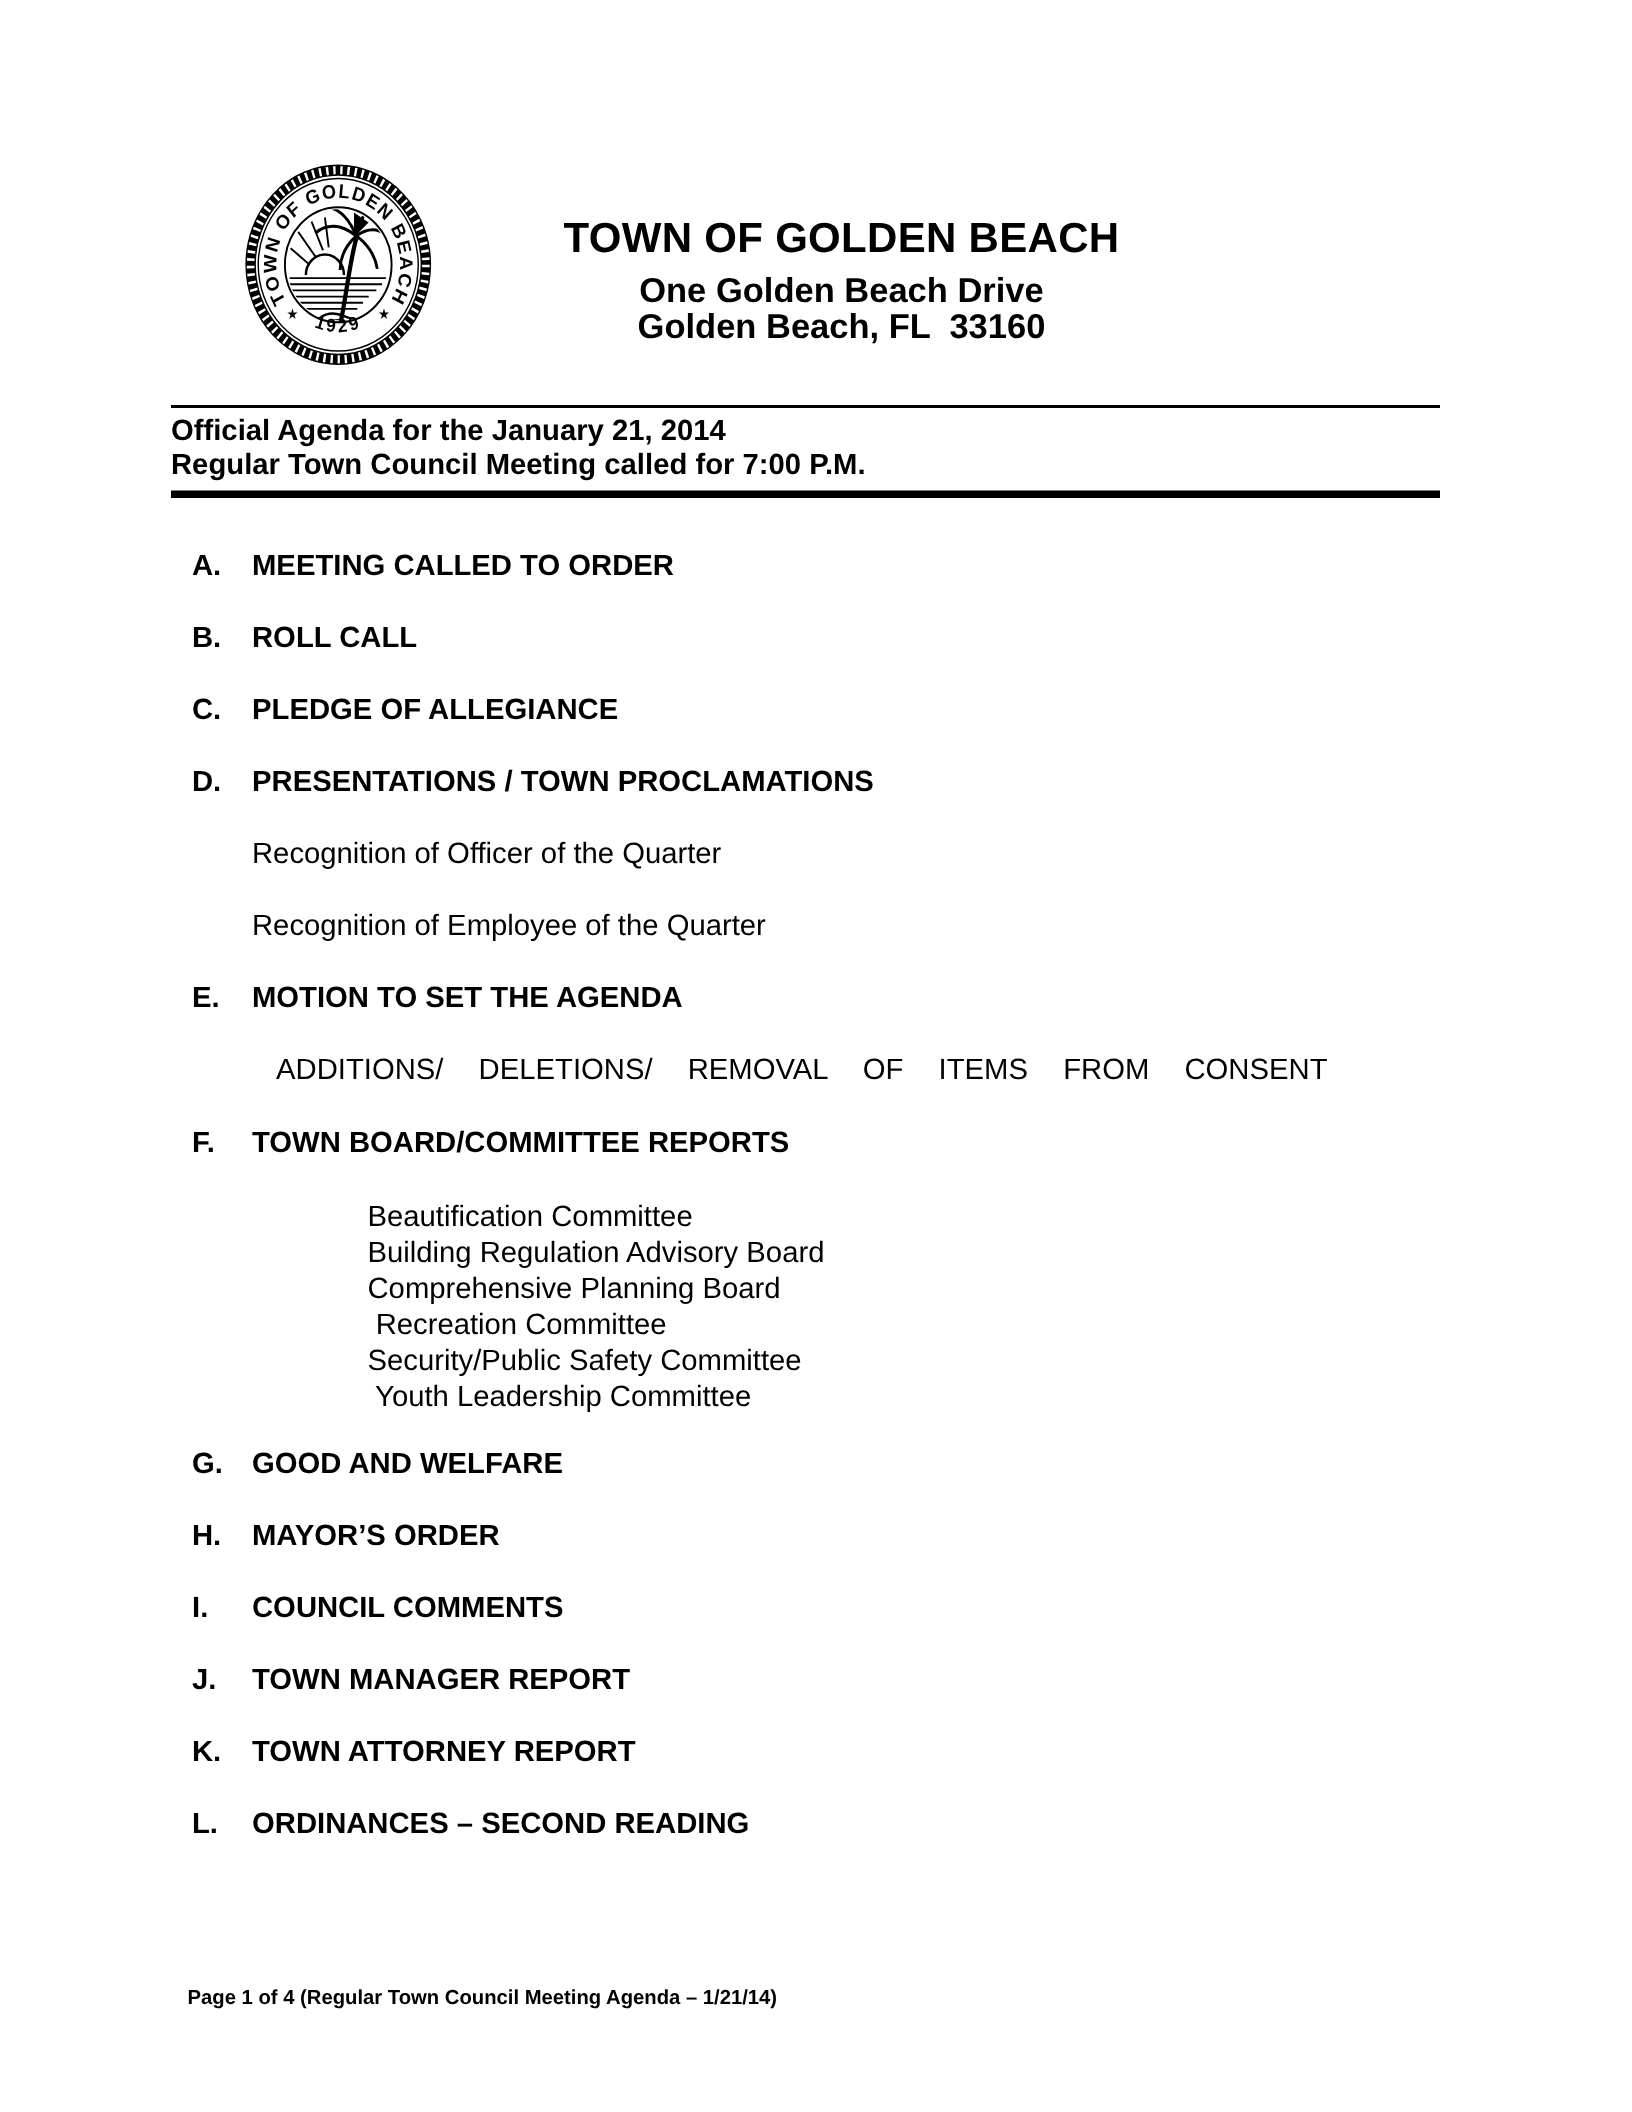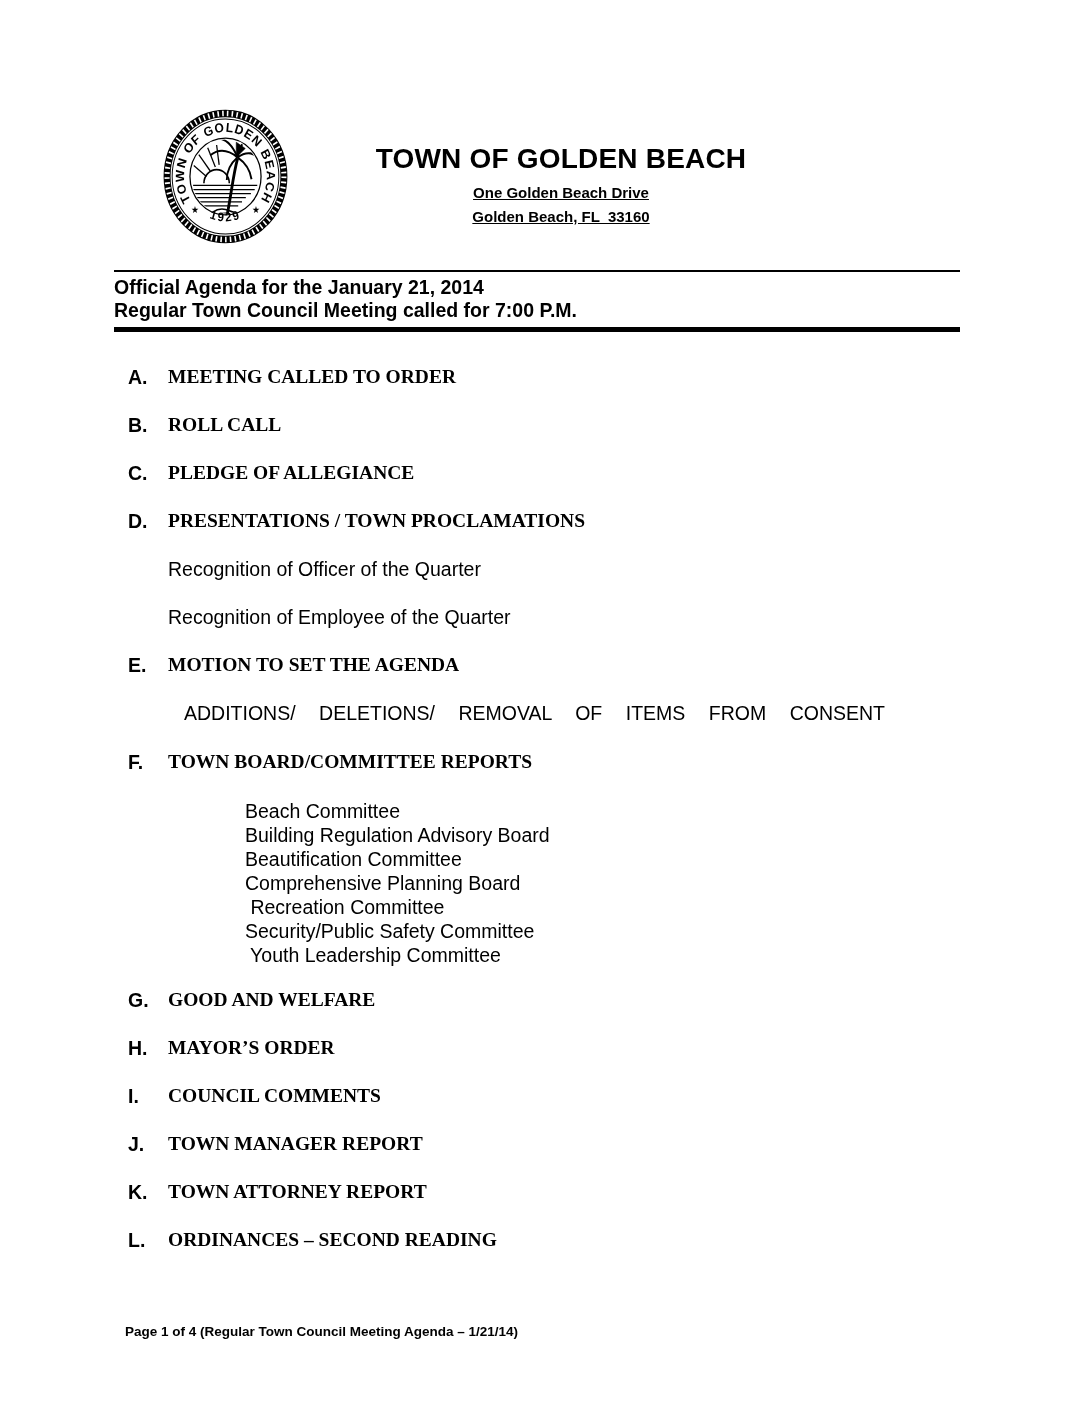--- a/index.html
+++ b/index.html
@@ -8,36 +8,36 @@
     position:relative; width:1088px; height:1408px;
     background:#ffffff; color:#000000;
     font-family:"Liberation Sans", sans-serif;
     overflow:hidden;
   }
 
   
   .seal { position:absolute; left:162px; top:108px; }
   .masthead { position:absolute; left:355px; top:143px; width:412px; text-align:center; }
   .masthead-title { font-size:28px; font-weight:bold; letter-spacing:0.2px; }
-  .masthead-addr { font-size:15px; font-weight:bold; line-height:24px; white-space:pre;text-decoration:underline; }
+  .masthead-addr { font-size:23px; font-weight:bold; line-height:24px; white-space:pre; }
   .masthead-addr.first { margin-top:6px; }
 
   
   .banner {
     position:absolute; left:114px; top:270px; width:846px;
     border-top:2px solid #000; border-bottom:5px solid #000;
     padding:4px 0 5px; 
   }
   .banner-line { font-size:19.5px; font-weight:bold; line-height:23px; }
 
   
   .agenda { position:absolute; left:128px; top:366px; width:832px; font-size:19.5px; }
   .item { display:flex; line-height:22px; margin-bottom:26px; }
   .item-letter { flex:0 0 40px; width:40px; font-weight:bold; }
-  .item-title { font-weight:bold;font-family:Liberation Serif, serif; }
+  .item-title { font-weight:bold; }
   .subline { margin-left:40px; line-height:22px; margin-bottom:26px; }
   .eblock { margin-left:56px; width:701px; line-height:23.5px; margin-bottom:25px; }
   .eblock-l1 { text-align:justify; text-align-last:justify; }
   .committees { margin-left:117px; line-height:24px; margin-bottom:22px; }
   .committee-line { white-space:pre; }
 
   
   .footer { position:absolute; left:125px; top:1324px; font-size:13.5px;font-weight:bold; }
 </style>
 </head>
@@ -140,23 +140,22 @@
     </div>
     <div class="eblock">
       <div class="eblock-l1">ADDITIONS/ DELETIONS/ REMOVAL OF ITEMS FROM CONSENT</div>
     </div>
 
     <div class="item">
       <span class="item-letter">F.</span>
       <span class="item-title">TOWN BOARD/COMMITTEE REPORTS</span>
     </div>
     <div class="committees">
-      <div class="committee-line">Beach Committee</div>
+      <div class="committee-line">Beautification Committee</div>
       <div class="committee-line">Building Regulation Advisory Board</div>
-      <div class="committee-line">Beautification Committee</div>
       <div class="committee-line">Comprehensive Planning Board</div>
       <div class="committee-line"> Recreation Committee</div>
       <div class="committee-line">Security/Public Safety Committee</div>
       <div class="committee-line"> Youth Leadership Committee</div>
     </div>
 
     <div class="item">
       <span class="item-letter">G.</span>
       <span class="item-title">GOOD AND WELFARE</span>
     </div>

